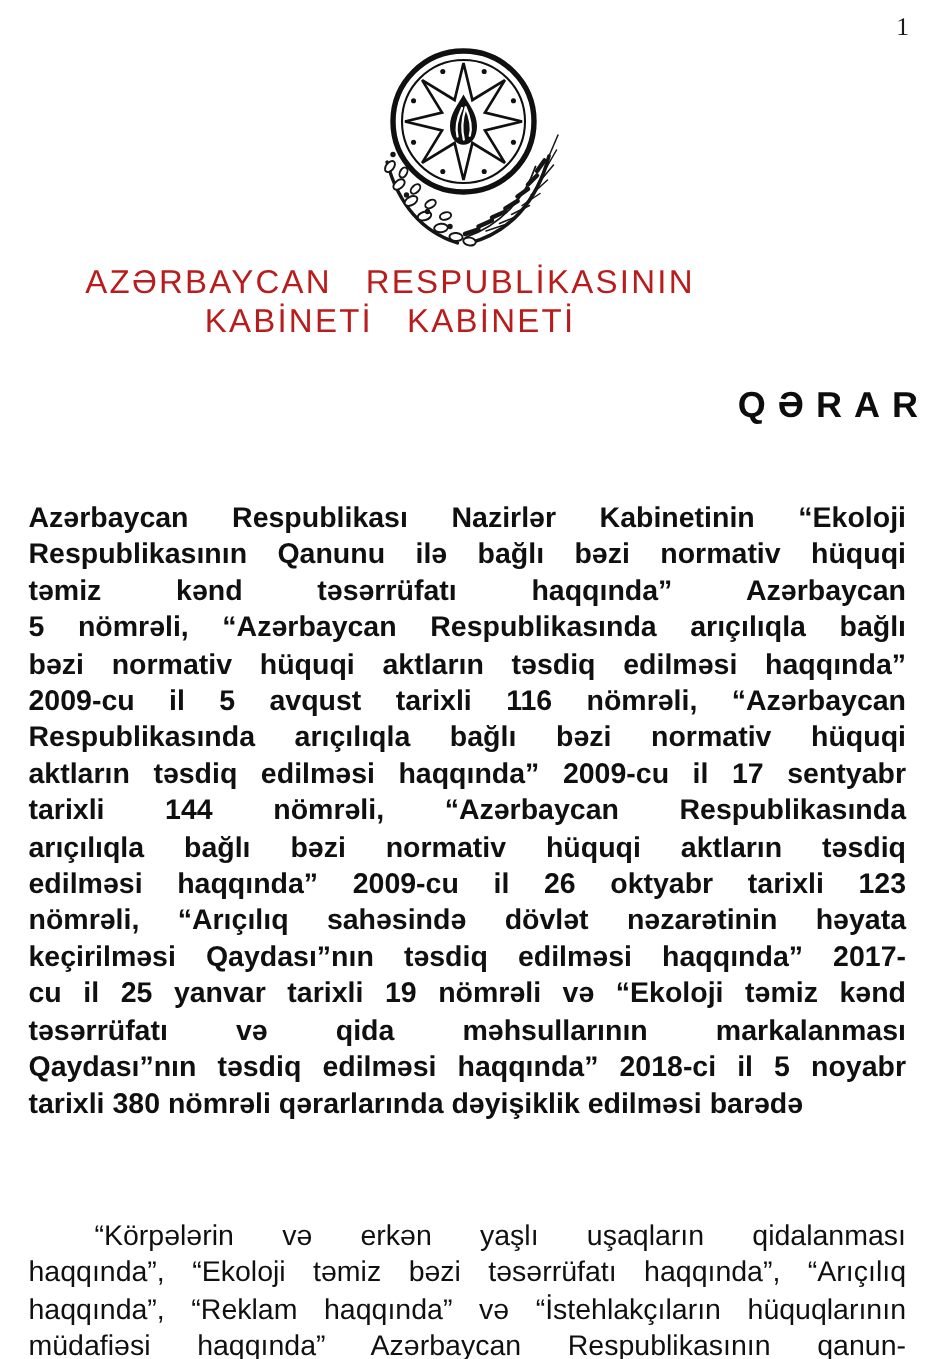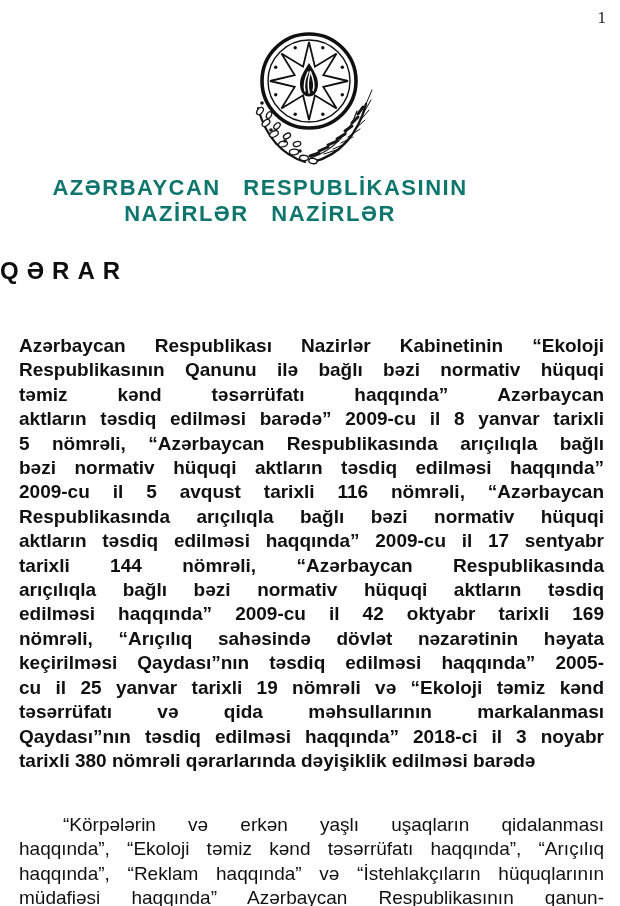--- a/index.html
+++ b/index.html
@@ -18,27 +18,27 @@
     font-size:17px;color:#1a1a1a;
   }
   .emblem{
     position:absolute;top:31px;left:50%;
     transform:translateX(-50%);
     width:126px;height:142px;
   }
   .org-heading{
     position:absolute;top:175px;left:0;width:520px;
     text-align:center;
-    font-weight:bold;font-size:22px;line-height:26px;
+    font-weight:normal;font-size:22px;line-height:26px;
     letter-spacing:1.5px;word-spacing:15px;
-    color:#0f766e;
+    color:#b91c1c;
   }
   .doc-type{
     position:absolute;top:257px;left:0;width:620px;
-    text-align:left;
+    text-align:right;
     font-weight:bold;font-size:24px;line-height:28px;
     letter-spacing:8px;
     color:#0d0d0d;
   }
   .para{
     position:absolute;left:19px;width:585px;
     font-size:19px;line-height:24.4px;
     color:#101010;
   }
   .para.title-para{top:334px;font-weight:bold;}
@@ -120,46 +120,45 @@
       <g stroke="#ffffff" stroke-width="1.5" fill="none" stroke-linecap="round">
         <path d="M58,60 C56.2,53.5 58,47.5 61,41"></path>
         <path d="M62.2,62 C60.5,55 61.2,48 63.2,41.5"></path>
         <path d="M66.2,59.5 C68,53.5 66.4,47.5 63.4,40.5"></path>
       </g>
     </svg>
   </div>
 
   <div class="org-heading">
     <div>AZƏRBAYCAN RESPUBLİKASININ</div>
-    <div>NAZİRLƏR NAZİRLƏR</div>
+    <div>KABİNETİ KABİNETİ</div>
   </div>
 
   <div class="doc-type">QƏRAR</div>
 
   <div class="para title-para">
       <div class="tline">Azərbaycan Respublikası Nazirlər Kabinetinin “Ekoloji</div>
       <div class="tline">Respublikasının Qanunu ilə bağlı bəzi normativ hüquqi</div>
       <div class="tline">təmiz kənd təsərrüfatı haqqında” Azərbaycan</div>
-      <div class="tline">aktların təsdiq edilməsi barədə” 2009-cu il 8 yanvar tarixli</div>
       <div class="tline">5 nömrəli, “Azərbaycan Respublikasında arıçılıqla bağlı</div>
       <div class="tline">bəzi normativ hüquqi aktların təsdiq edilməsi haqqında”</div>
       <div class="tline">2009-cu il 5 avqust tarixli 116 nömrəli, “Azərbaycan</div>
       <div class="tline">Respublikasında arıçılıqla bağlı bəzi normativ hüquqi</div>
       <div class="tline">aktların təsdiq edilməsi haqqında” 2009-cu il 17 sentyabr</div>
       <div class="tline">tarixli 144 nömrəli, “Azərbaycan Respublikasında</div>
       <div class="tline">arıçılıqla bağlı bəzi normativ hüquqi aktların təsdiq</div>
-      <div class="tline">edilməsi haqqında” 2009-cu il 42 oktyabr tarixli 169</div>
+      <div class="tline">edilməsi haqqında” 2009-cu il 26 oktyabr tarixli 123</div>
       <div class="tline">nömrəli, “Arıçılıq sahəsində dövlət nəzarətinin həyata</div>
-      <div class="tline">keçirilməsi Qaydası”nın təsdiq edilməsi haqqında” 2005-</div>
+      <div class="tline">keçirilməsi Qaydası”nın təsdiq edilməsi haqqında” 2017-</div>
       <div class="tline">cu il 25 yanvar tarixli 19 nömrəli və “Ekoloji təmiz kənd</div>
       <div class="tline">təsərrüfatı və qida məhsullarının markalanması</div>
-      <div class="tline">Qaydası”nın təsdiq edilməsi haqqında” 2018-ci il 3 noyabr</div>
+      <div class="tline">Qaydası”nın təsdiq edilməsi haqqında” 2018-ci il 5 noyabr</div>
       <div class="tline no-stretch">tarixli 380 nömrəli qərarlarında dəyişiklik edilməsi barədə</div>
     </div>
 
   <div class="para body-para">
       <div class="tline indent">“Körpələrin və erkən yaşlı uşaqların qidalanması</div>
-      <div class="tline">haqqında”, “Ekoloji təmiz kənd təsərrüfatı haqqında”, “Arıçılıq</div>
+      <div class="tline">haqqında”, “Ekoloji təmiz bəzi təsərrüfatı haqqında”, “Arıçılıq</div>
       <div class="tline">haqqında”, “Reklam haqqında” və “İstehlakçıların hüquqlarının</div>
       <div class="tline">müdafiəsi haqqında” Azərbaycan Respublikasının qanun-</div>
     </div>
 
 </div>
 
 </body></html>

